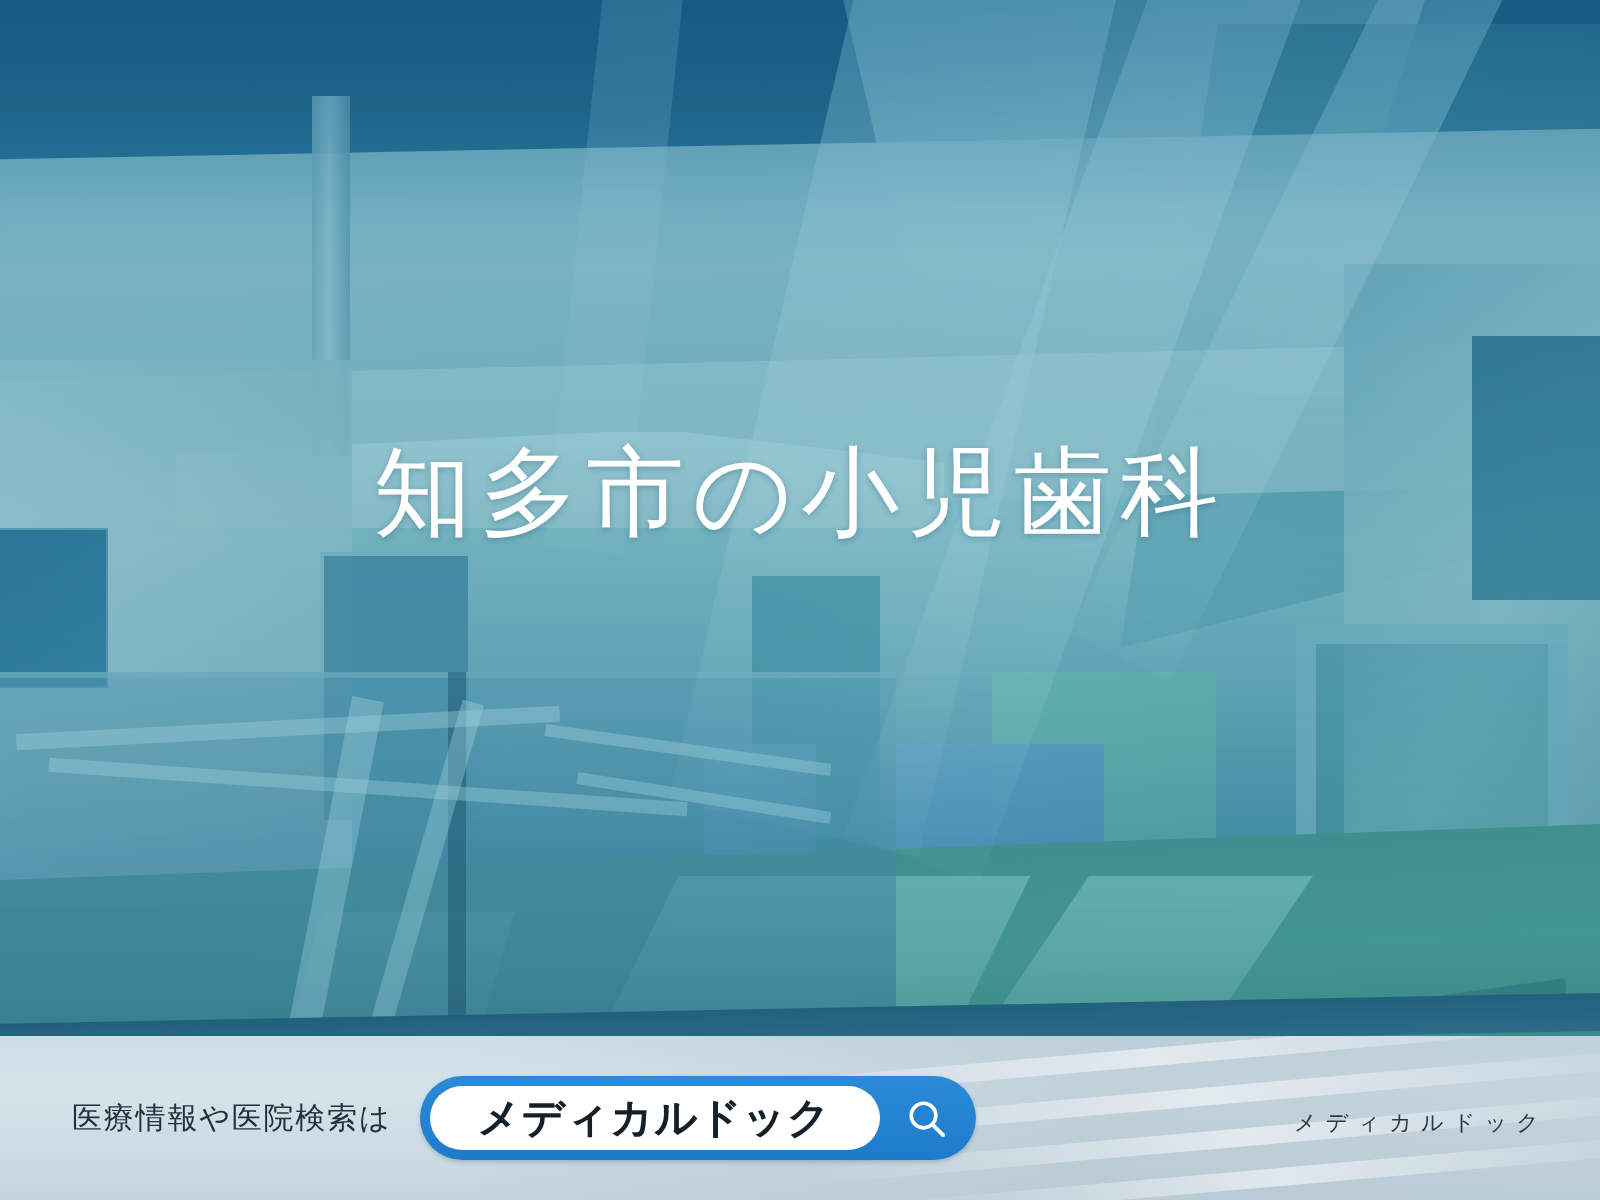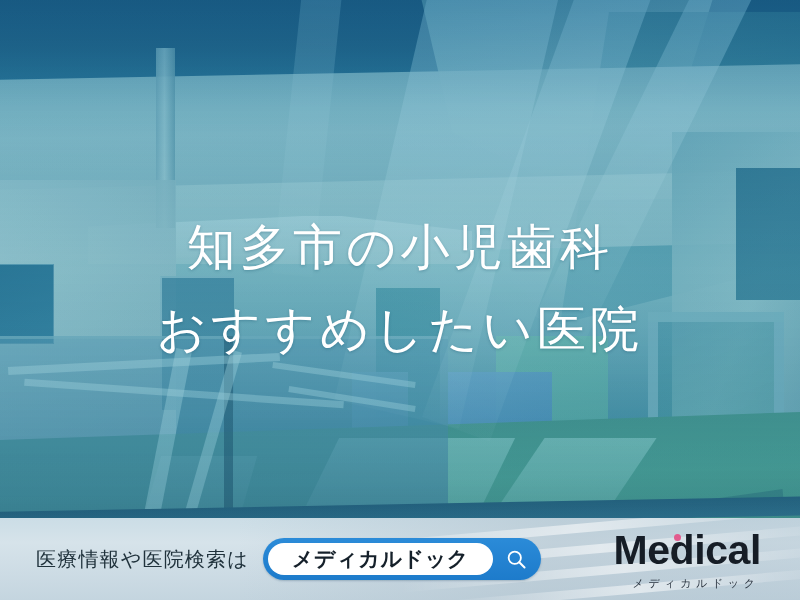--- a/index.html
+++ b/index.html
@@ -262,21 +262,21 @@
 
   .footer-left{
     position:relative;
     z-index:2;
     display:flex;
     align-items:center;
     gap:14px;
     margin-left:36px;
   }
   .footer-caption{
-    font-size:20px;
+    font-size:15px;
     letter-spacing:.06em;
     color:#20323c;
     white-space:nowrap;
     font-weight:500;
   }
 
   
   .search-pill{
     position:relative;
     display:flex;
@@ -411,21 +411,20 @@
     <div class="ph shaft shaft2"></div>
     <div class="ph shaft shaft3"></div>
     <div class="ph shaft shaft4"></div>
   </div>
 
   <div class="wash"></div>
   <div class="wash2"></div>
 
   <div class="headline">
     <span class="hl-line">知多市の小児歯科</span>
-    <span class="hl-line">おすすめしたい医院</span>
   </div>
 
   <div class="footer">
     <div class="fshade"></div>
     <div class="footer-streak fstreak1"></div>
     <div class="footer-streak fstreak2"></div>
     <div class="footer-streak fstreak3"></div>
     <div class="footer-streak fstreak4"></div>
 
     <div class="footer-left">
@@ -439,23 +438,19 @@
           <svg class="mag" width="23" height="23" viewBox="0 0 24 24" fill="none">
             <circle cx="10.2" cy="10.2" r="6.4" stroke="#ffffff" stroke-width="1.9"></circle>
             <line x1="14.9" y1="14.9" x2="20.4" y2="20.4" stroke="#ffffff" stroke-width="2.1" stroke-linecap="round"></line>
           </svg>
         </div>
       </div>
     </div>
 
     <div class="footer-right">
       <div class="logo-main">
-        <span class="logo-word">
-          <span>Medical</span>
-          <span class="dot-i"></span>
-        </span>
         <span class="logo-gap"></span>
       </div>
       <div class="logo-sub">メディカルドック</div>
     </div>
   </div>
 
 </div>
 
 </body></html>

